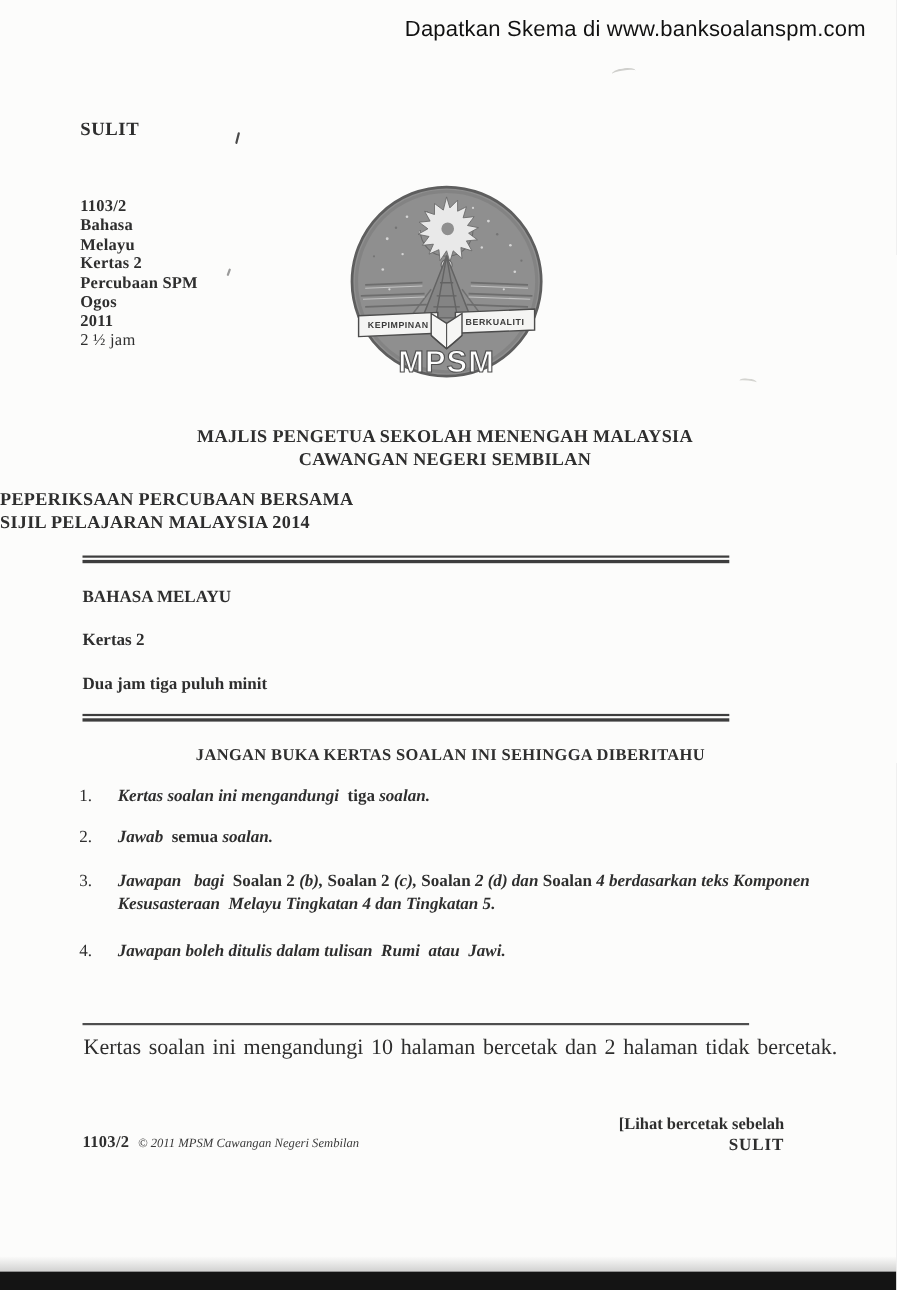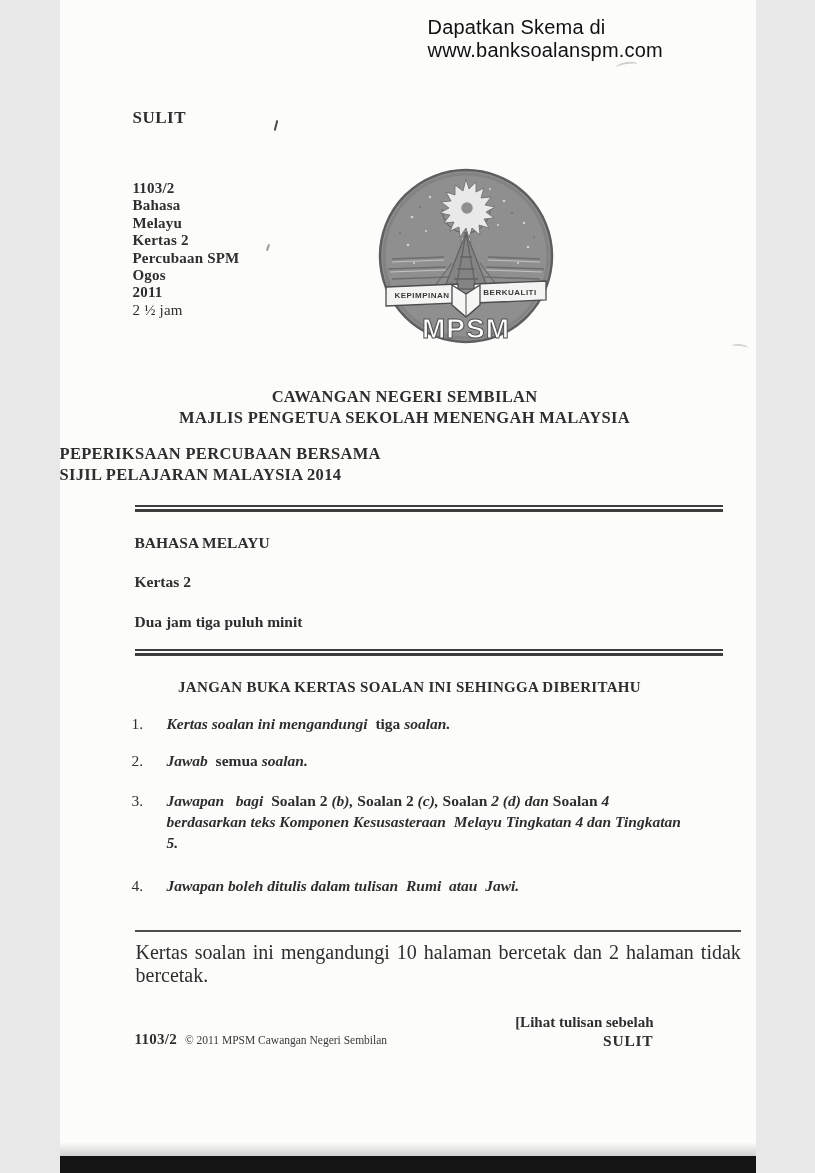--- a/index.html
+++ b/index.html
@@ -1,19 +1,19 @@
 <!DOCTYPE html>
 <html><head>
 <meta charset="utf-8">
 <style>
   * { margin: 0; padding: 0; box-sizing: border-box; }
   html, body { background: #e8e8e8; }
   .page {
     position: relative;
-    width: 696px;
+    width: 815px;
     height: 1173px;
     margin: 0 auto;
     background: #fcfcfb;
     overflow: hidden;
     font-family: "Liberation Serif", serif;
     color: #2e2e2e;
   }
   
   .header-note {
     position: absolute;
@@ -136,21 +136,21 @@
     font-size: 20px;
     word-spacing: 2px;
   }
   
   .footer-left {
     position: absolute;
     left: 75px; top: 1031px;
     font-size: 15px;
   }
   .footer-left .code { font-weight: bold; letter-spacing: 0.3px; }
-  .footer-left .copyright { font-size: 11.5px; color: #3a3a3a; margin-left: 4px; }
+  .footer-left .copyright { font-style: italic; font-size: 11.5px; color: #3a3a3a; margin-left: 4px; }
   .footer-right {
     position: absolute;
     right: 102px; top: 1013px;
     text-align: right;
     font-weight: bold;
     font-size: 15px;
     line-height: 18px;
   }
   .footer-right .sulit-bottom { font-size: 15.5px; letter-spacing: 0.8px; margin-top: 1px; }
   
@@ -257,22 +257,22 @@
         <path d="M74,138 Q81,145 88,150 M102,138 Q95,145 88,150 M88,127 L88,150" fill="none" stroke="#4c4c4c" stroke-width="1"></path>
         <text x="44" y="131" text-anchor="middle" font-family="Liberation Sans, sans-serif" font-size="8" font-weight="bold" fill="#3a3a3a" letter-spacing="0.5">KEPIMPINAN</text>
         <text x="132" y="128" text-anchor="middle" font-family="Liberation Sans, sans-serif" font-size="8" font-weight="bold" fill="#3a3a3a" letter-spacing="0.5">BERKUALITI</text>
       </g>
 
       <text x="88" y="171" text-anchor="middle" font-family="Liberation Sans, sans-serif" font-size="28" font-weight="bold" fill="#fdfdfd" stroke="#4f4f4f" stroke-width="1" letter-spacing="1">MPSM</text>
     </svg>
   </div>
 
   <div class="org-title">
+    <div>MAJLIS PENGETUA SEKOLAH MENENGAH MALAYSIA</div>
     <div>CAWANGAN NEGERI SEMBILAN</div>
-    <div>MAJLIS PENGETUA SEKOLAH MENENGAH MALAYSIA</div>
   </div>
 
   <div class="exam-title">
     <div>PEPERIKSAAN PERCUBAAN BERSAMA</div>
     <div>SIJIL PELAJARAN MALAYSIA 2014</div>
   </div>
 
   <div class="double-rule rule-1"></div>
 
   <div class="subject-block">
@@ -304,20 +304,20 @@
   </div>
 
   <div class="single-rule"></div>
   <div class="footnote">Kertas soalan ini mengandungi 10 halaman bercetak dan 2 halaman tidak bercetak.</div>
 
   <div class="footer-left">
     <span class="code">1103/2</span>
     <span class="copyright">© 2011 MPSM Cawangan Negeri Sembilan</span>
   </div>
   <div class="footer-right">
-    <div>[Lihat tulisan sebelah</div>
+    <div>[Lihat bercetak sebelah</div>
     <div class="sulit-bottom">SULIT</div>
   </div>
 
   <div class="scan-shadow"></div>
   <div class="scan-bar"></div>
 
 </div>
 
 </body></html>

